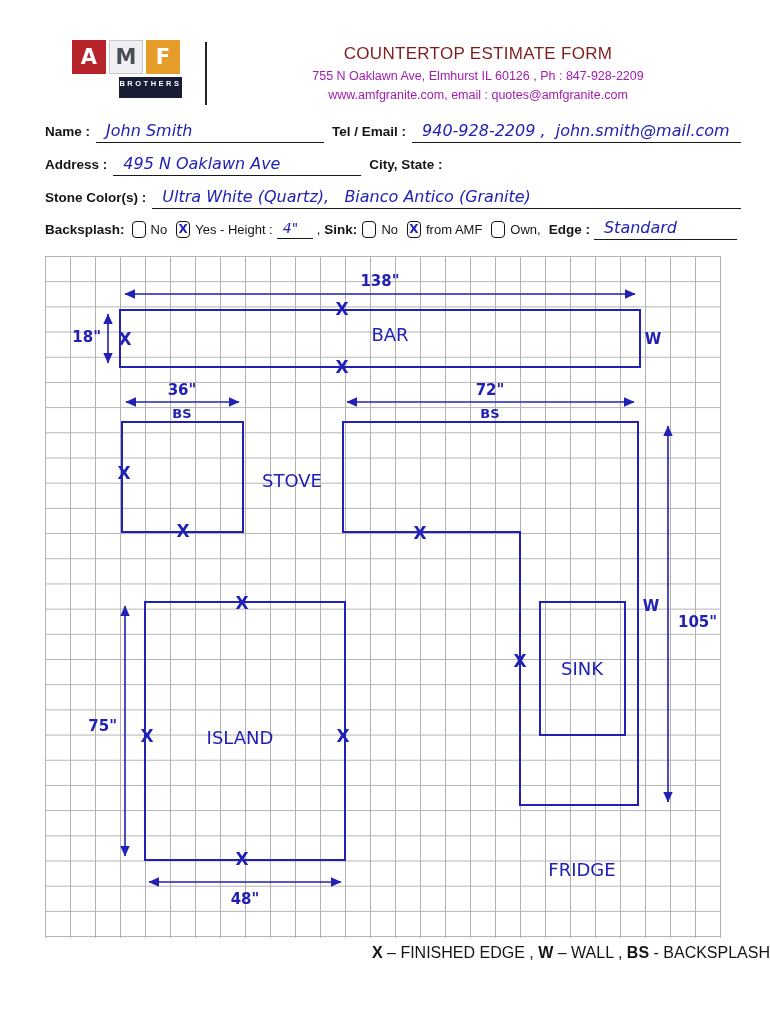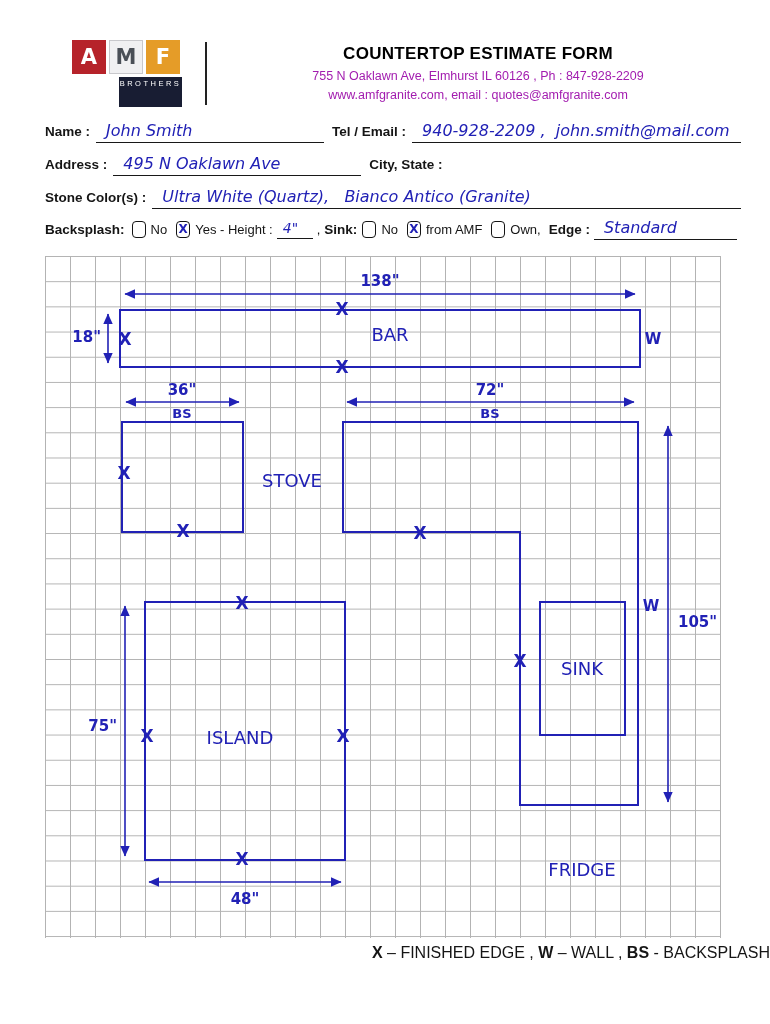--- a/index.html
+++ b/index.html
@@ -7,26 +7,26 @@
   .page { position:relative; width:770px; height:1024px; background:#fff; overflow:hidden; }
 
   
   .logo { position:absolute; left:72px; top:40px; width:110px; }
   .tiles { display:flex; gap:3px; }
   .tile { width:34px; height:34px; display:flex; align-items:center; justify-content:center;
           font-weight:bold; font-size:21px; color:#fff; font-family:"DejaVu Sans",sans-serif; }
   .tile-a { background:#b6232a; }
   .tile-m { background:#f0f0f2; color:#4a4f57; border:1px solid #c8c8cc; }
   .tile-f { background:#e59c28; }
-  .brothers { margin-top:3px; height:30px; background:#181d33; color:#fff; font-size:7.5px;
-              letter-spacing:2.5px; text-align:center; line-height:13px; font-weight:normal;margin-left:47px; }
+  .brothers { margin-top:3px; height:21px; background:#181d33; color:#fff; font-size:7.5px;
+              letter-spacing:2.5px; text-align:center; line-height:13px; font-weight:bold;margin-left:47px; }
   .logo-divider { position:absolute; left:205px; top:42px; width:2px; height:63px; background:#222; }
 
   .header-text { position:absolute; left:228px; top:44px; width:500px; text-align:center; }
-  .title { font-size:17px; font-weight:bold; letter-spacing:.3px; color:#000000; }
+  .title { font-size:17px; font-weight:normal; letter-spacing:.3px; color:#7f1d1d; }
   .subline { font-size:12.5px; margin-top:5px; color:#a21caf; }
 
   
   .frow { position:absolute; left:45px; right:29px; display:flex; align-items:baseline; }
   .flabel { font-weight:bold; font-size:13.5px; white-space:pre; margin-right:6px; }
   .ftext  { font-size:13px; white-space:pre; }
   .field { border-bottom:1.4px solid #181818; padding:0 4px 2px 10px; white-space:pre; overflow:hidden; }
   .hw { color:#2121b5; font-family:"DejaVu Sans",sans-serif; font-size:16px; font-style:italic; }
   .hw-sm { font-size:14px; }
   .grow { flex:1 1 auto; }

